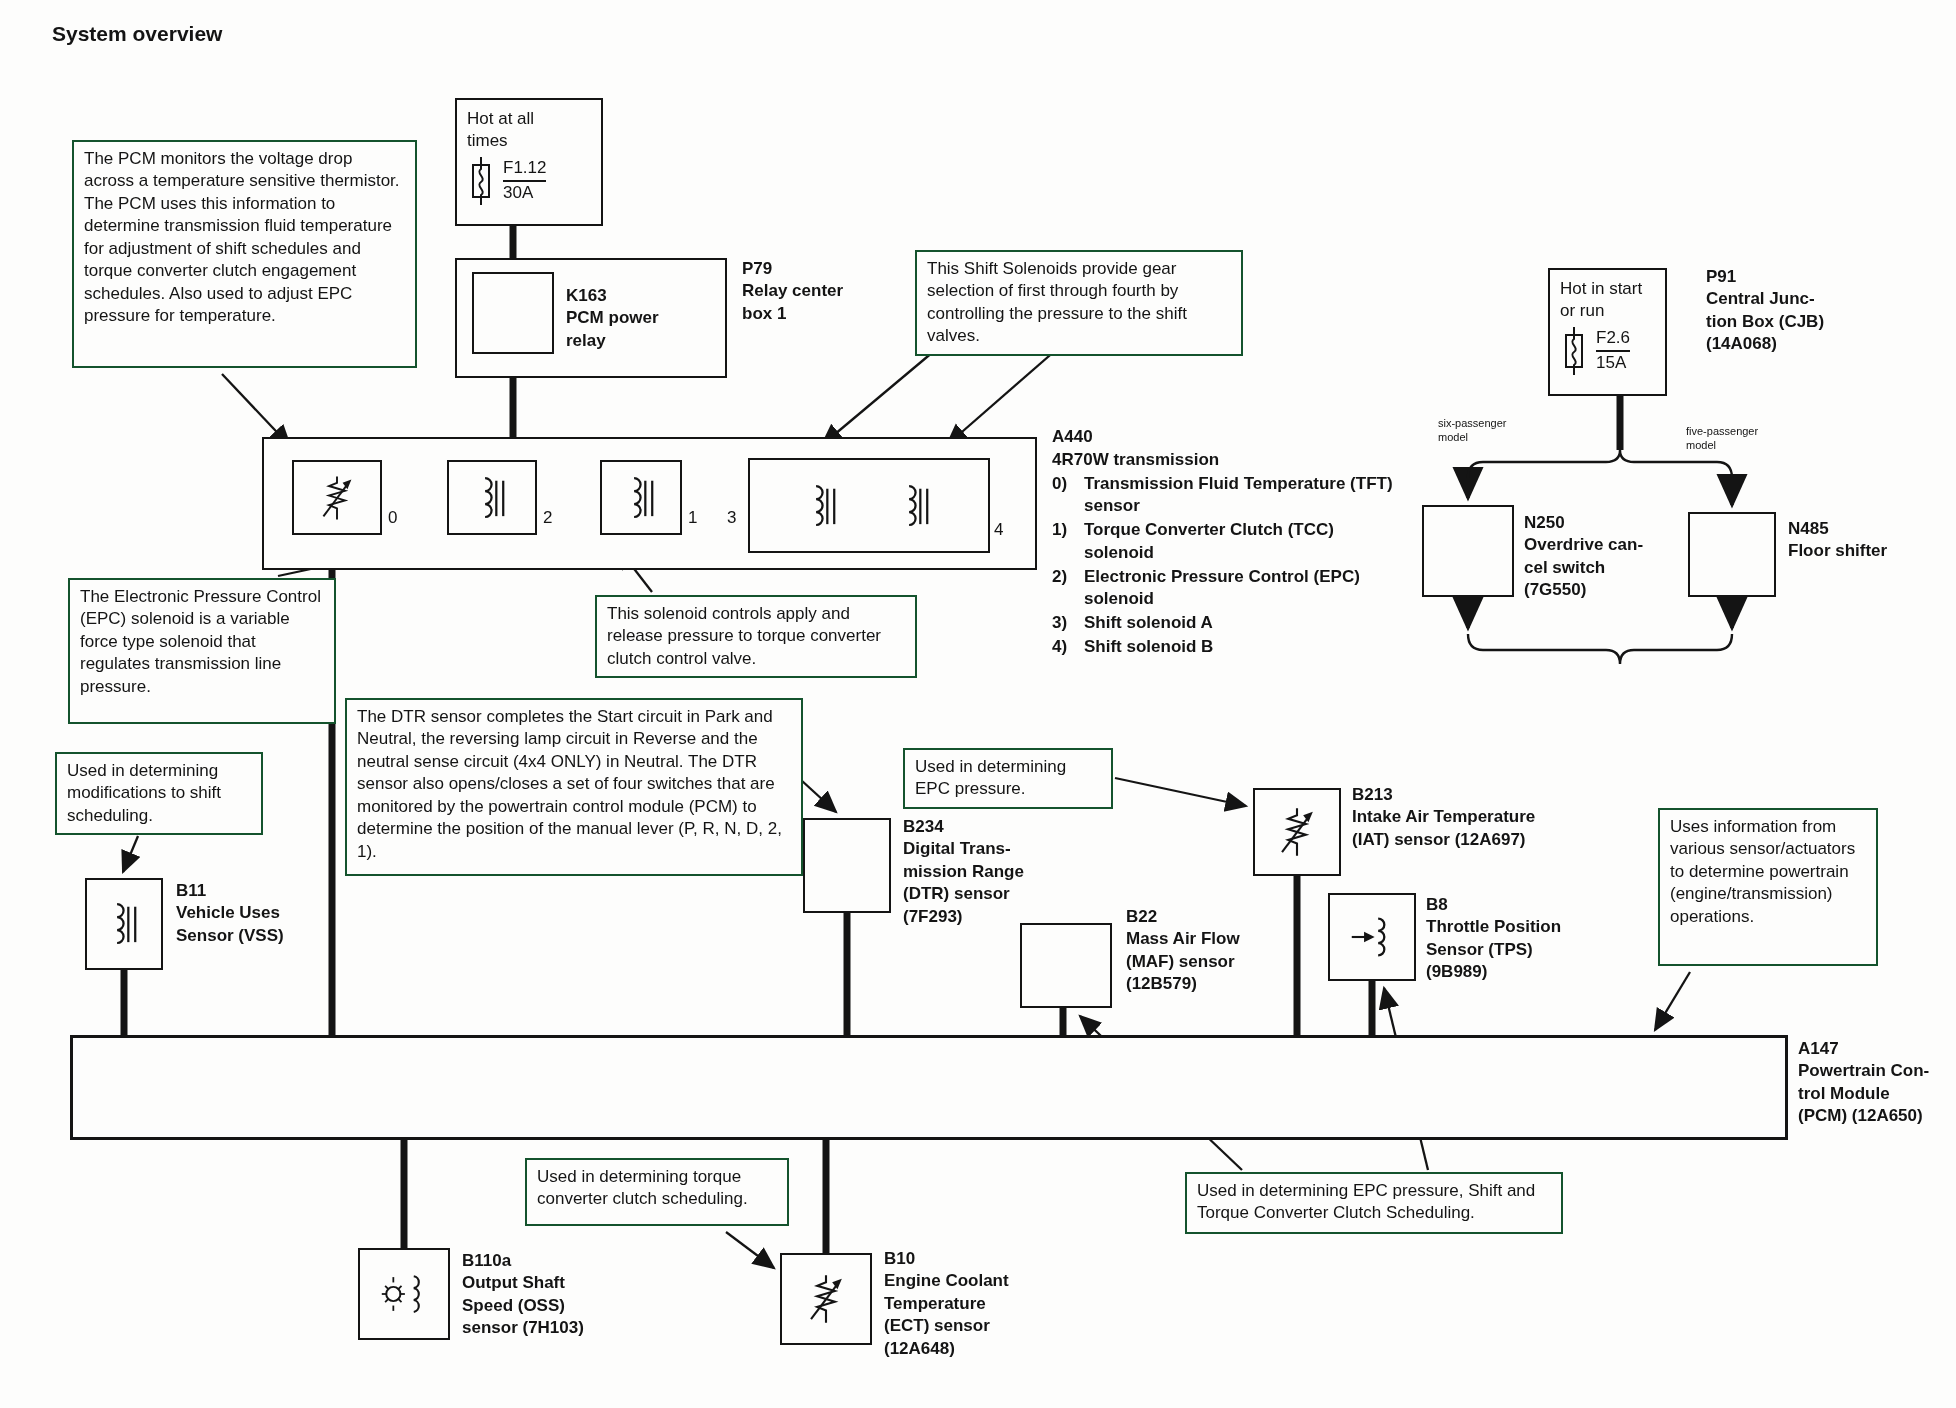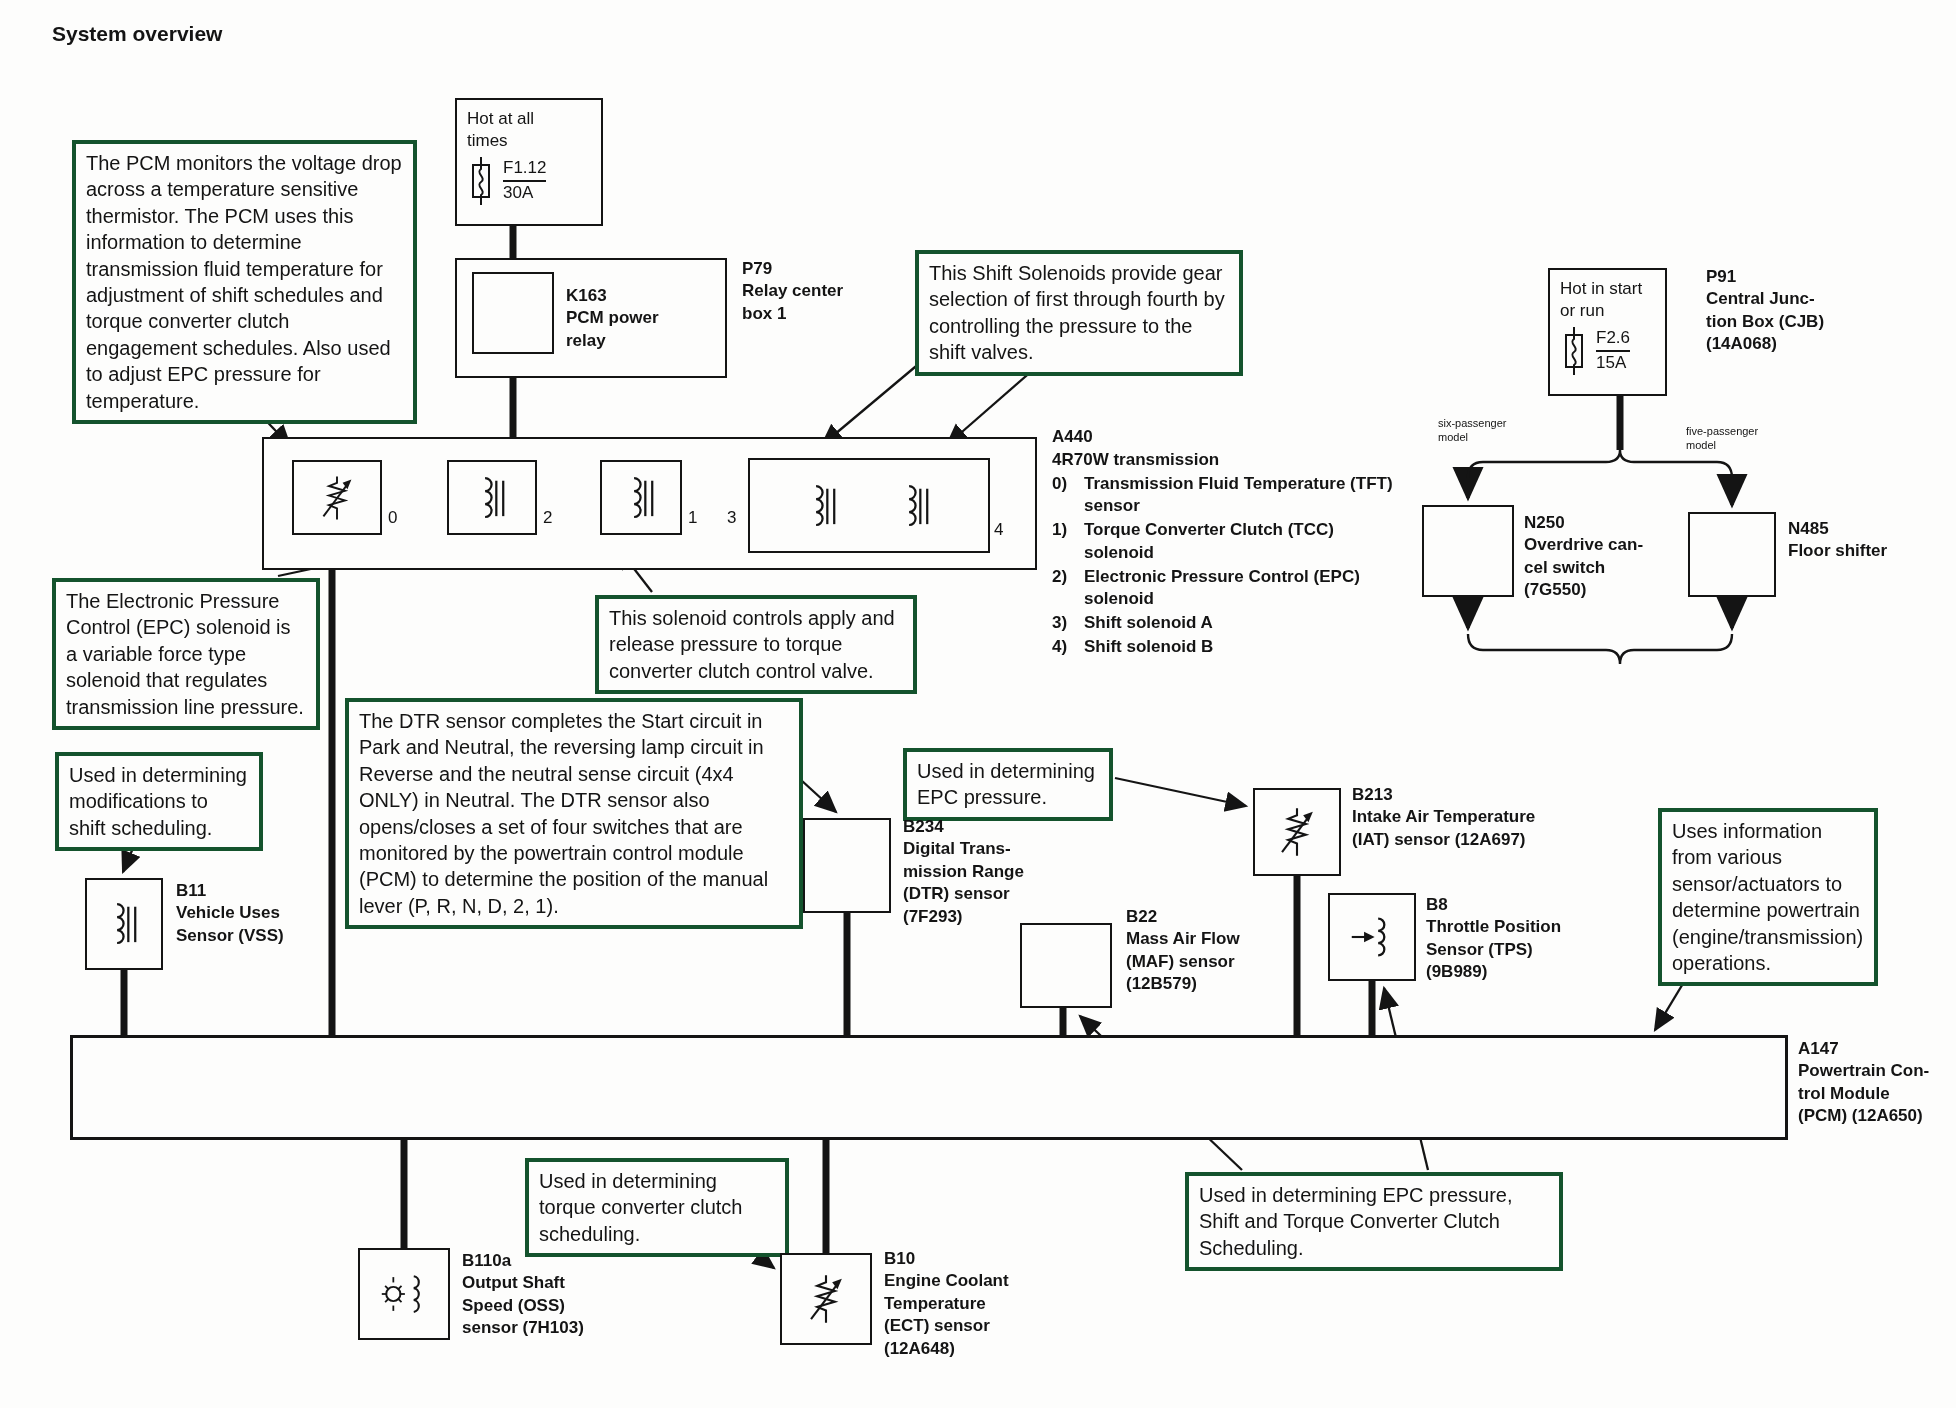--- a/index.html
+++ b/index.html
@@ -9,22 +9,22 @@
     background: #fdfdfc; color: #141414;
     font-family: "Liberation Sans", sans-serif; overflow: hidden;
   }
   #wires { position: absolute; left: 0; top: 0; width: 1956px; height: 1408px; }
   #title { position: absolute; left: 52px; top: 22px; margin: 0; font-size: 21px; font-weight: 700; }
   .box {
     position: absolute; border: 2.5px solid #141414; background: #fdfdfc;
     display: flex; align-items: center; justify-content: center;
   }
   .note {
-    position: absolute; border: 4px solid #14532d; background: #fdfdfc;
-    padding: 6px 10px; font-size: 20px; line-height: 1.32;
+    position: absolute; border: 2px solid #14532d; background: #fdfdfc;
+    padding: 6px 10px; font-size: 17px; line-height: 1.32;
   }
   .label {
     position: absolute; font-weight: 700; font-size: 17px; line-height: 1.32;
     white-space: pre-line;
   }
   .plain {
     position: absolute; font-weight: 400; font-size: 11px; line-height: 1.3;
     white-space: pre-line;
   }
   .snum { position: absolute; font-size: 17px; }
@@ -86,21 +86,21 @@
       <line x1="1242" y1="1170" x2="1080" y2="1016" marker-end="url(#ah)"></line>
       <line x1="1428" y1="1170" x2="1384" y2="988" marker-end="url(#ah)"></line>
       <line x1="726" y1="1232" x2="774" y2="1268" marker-end="url(#ah)"></line>
     </g>
   </svg>
 
   <h1 id="title">System overview</h1>
 
   <div class="note" style="left:72px; top:140px; width:345px; min-height:228px">The PCM monitors the voltage drop across a temperature sensitive thermistor. The PCM uses this information to determine transmission fluid temperature for adjustment of shift schedules and torque converter clutch engagement schedules. Also used to adjust EPC pressure for temperature.</div>
   <div class="note" style="left:915px; top:250px; width:328px; min-height:84px">This Shift Solenoids provide gear selection of first through fourth by controlling the pressure to the shift valves.</div>
-  <div class="note" style="left:52px; top:578px; width:268px; min-height:146px">The Electronic Pressure Control (EPC) solenoid is a variable force type solenoid that regulates transmission line pressure.</div>
+  <div class="note" style="left:68px; top:578px; width:268px; min-height:146px">The Electronic Pressure Control (EPC) solenoid is a variable force type solenoid that regulates transmission line pressure.</div>
   <div class="note" style="left:595px; top:595px; width:322px; min-height:74px">This solenoid controls apply and release pressure to torque converter clutch control valve.</div>
   <div class="note" style="left:345px; top:698px; width:458px; min-height:178px">The DTR sensor completes the Start circuit in Park and Neutral, the reversing lamp circuit in Reverse and the neutral sense circuit (4x4 ONLY) in Neutral. The DTR sensor also opens/closes a set of four switches that are monitored by the powertrain control module (PCM) to determine the position of the manual lever (P, R, N, D, 2, 1).</div>
   <div class="note" style="left:55px; top:752px; width:208px; min-height:80px">Used in determining modifications to shift scheduling.</div>
   <div class="note" style="left:903px; top:748px; width:210px; min-height:56px">Used in determining EPC pressure.</div>
   <div class="note" style="left:1658px; top:808px; width:220px; min-height:158px">Uses information from various sensor/actuators to determine powertrain (engine/transmission) operations.</div>
   <div class="note" style="left:525px; top:1158px; width:264px; min-height:68px">Used in determining torque converter clutch scheduling.</div>
   <div class="note" style="left:1185px; top:1172px; width:378px; min-height:62px">Used in determining EPC pressure, Shift and Torque Converter Clutch Scheduling.</div>
 
   <div class="box fusebox" style="left:455px; top:98px; width:148px; height:128px">
     <div class="hot">Hot at all

